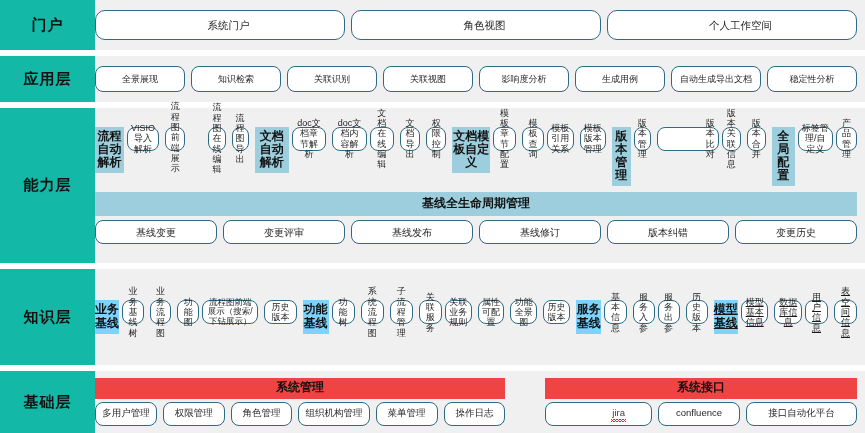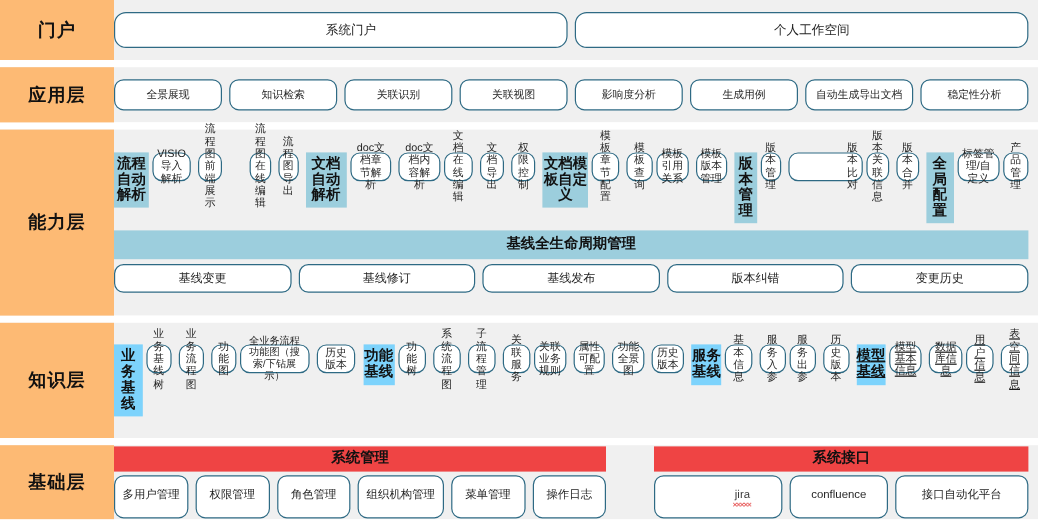--- a/index.html
+++ b/index.html
@@ -37,21 +37,21 @@
   .layer-label {
     width: 95px;
     min-width: 95px;
     display: flex;
     align-items: center;
     justify-content: center;
     font-size: 15px;
     font-weight: bold;
     letter-spacing: 1px;
     color: #111111;
-    background: #fdba74;
+    background: #14b8a6;
     box-sizing: border-box;
   }
   .layer-body {
     flex: 1 1 auto;
     padding: 6px 8px 6px 0;
     box-sizing: border-box;
     display: flex;
     flex-direction: column;
     gap: 4px;
     justify-content: center;
@@ -130,21 +130,21 @@
   
   .know-group .row .pill { height: 24px; }
 
   
   .found-cols {
     display: flex;
     gap: 40px;
     align-items: flex-start;
   }
   .found-group { display: flex; flex-direction: column; gap: 3px; }
-  .found-group .row .pill { height: 36px; font-size: 9.5px; }
+  .found-group .row .pill { height: 24px; font-size: 9.5px; }
 
   
   .squiggle {
     position: relative;
     display: inline-block;
     color: #3a3a3a;
   }
   .squiggle::after {
     content: "";
     position: absolute;
@@ -162,20 +162,21 @@
 </head>
 <body>
 
 <div id="diagram">
 
   <div class="layer" style="height:50px;">
     <div class="layer-label">门户</div>
     <div class="layer-body">
       <div class="row portal-row">
         <div class="pill big">系统门户</div>
+        <div class="pill big">角色视图</div>
         <div class="pill big">个人工作空间</div>
       </div>
     </div>
   </div>
 
   <div class="layer-gap"></div>
 
   <div class="layer" style="height:46px;">
     <div class="layer-label">应用层</div>
     <div class="layer-body">
@@ -197,21 +198,21 @@
   <div class="layer" style="height:155px;">
     <div class="layer-label">能力层</div>
     <div class="layer-body" style="gap:6px;">
 
       <div class="cap-groups">
 
         <div class="cap-group" style="flex:1.62 1 0;">
           <div class="group-head">流程自动解析</div>
           <div class="row">
             <div class="pill" style="flex:1 1 0;">VISIO导入解析</div>
-            <div class="pill" style="flex:1 1 0;">流程图前端展示</div>
+            <div class="pill" style="flex:1 1 0;font-family:Liberation Mono, monospace;">流程图前端展示</div>
           </div>
           <div class="row">
             <div class="pill" style="flex:1 1 0;margin-left:20px;">流程图在线编辑</div>
             <div class="pill" style="flex:1 1 0;">流程图导出</div>
           </div>
         </div>
 
         <div class="cap-group" style="flex:2.02 1 0;">
           <div class="group-head">文档自动解析</div>
           <div class="row">
@@ -258,22 +259,23 @@
             <div class="pill" style="flex:1 1 0;">产品管理</div>
           </div>
         </div>
 
       </div>
 
       <div style="display:flex;flex-direction:column;gap:4px;">
         <div class="wide-head">基线全生命周期管理</div>
         <div class="row life-row">
           <div class="pill">基线变更</div>
+          <div class="pill">变更评审</div>
+          <div class="pill">基线发布</div>
           <div class="pill">基线修订</div>
-          <div class="pill">基线发布</div>
           <div class="pill">版本纠错</div>
           <div class="pill">变更历史</div>
         </div>
       </div>
 
     </div>
   </div>
 
   <div class="layer-gap"></div>
 
@@ -283,21 +285,21 @@
       <div class="cap-groups">
 
         <div class="cap-group know-group" style="flex:2.6 1 0;">
           <div class="group-head muted">业务基线</div>
           <div class="row">
             <div class="pill" style="flex:1 1 0;">业务基线树</div>
             <div class="pill" style="flex:1 1 0;">业务流程图</div>
             <div class="pill" style="flex:1 1 0;">功能图</div>
           </div>
           <div class="row">
-            <div class="pill" style="flex:2 1 0;font-size:8.5px;">全业务流程功能图（搜索/下钻展示）</div>
+            <div class="pill" style="flex:2 1 0;font-size:8.5px;">流程图前端展示（搜索/下钻展示）</div>
             <div class="pill" style="flex:1 1 0;">历史版本</div>
           </div>
         </div>
 
         <div class="cap-group know-group" style="flex:3.45 1 0;">
           <div class="group-head muted">功能基线</div>
           <div class="row">
             <div class="pill" style="flex:1 1 0;">功能树</div>
             <div class="pill" style="flex:1 1 0;">系统流程图</div>
             <div class="pill" style="flex:1 1 0;">子流程管理</div>

